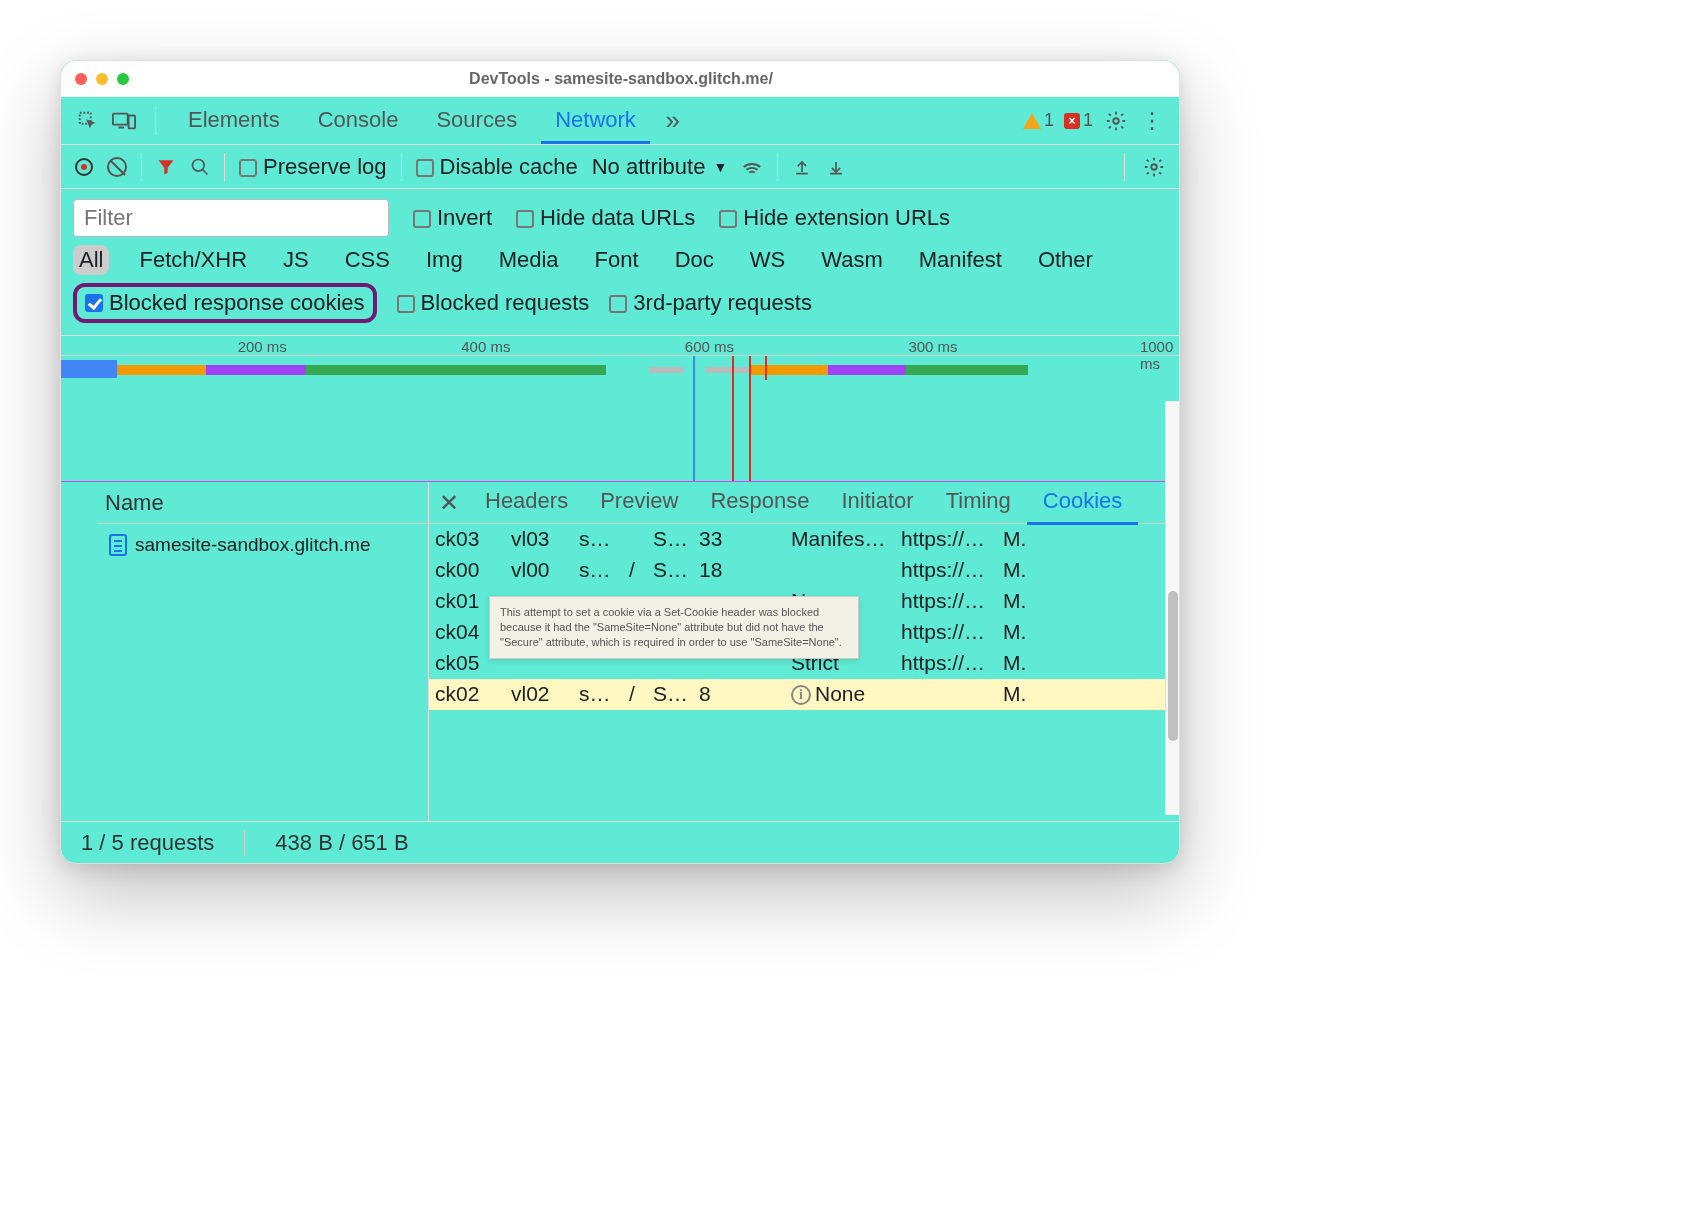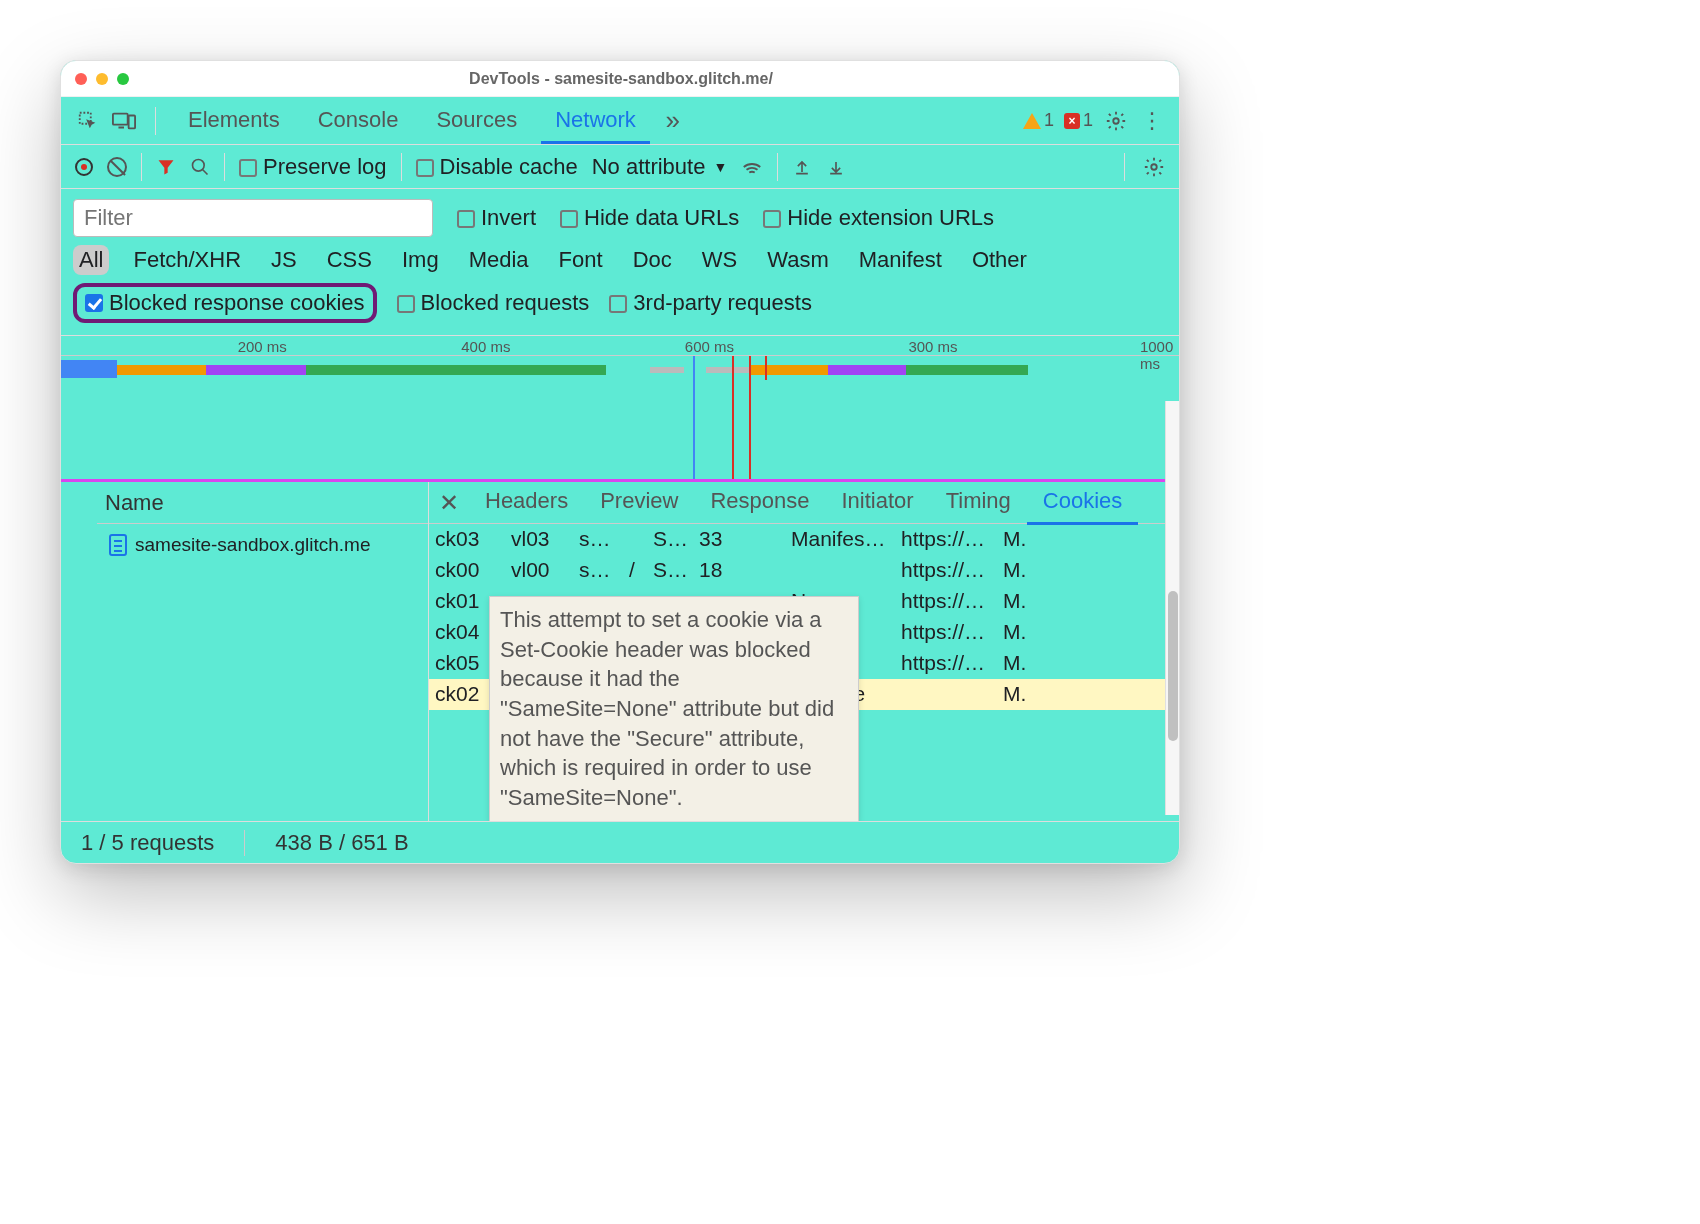--- a/index.html
+++ b/index.html
@@ -27,25 +27,25 @@
   .nope { width:20px;height:20px; border:2px solid #555; border-radius:50%; position:relative;}
   .nope::after{content:"";position:absolute;top:8px;left:-1px;width:20px;height:2px;background:#555;transform:rotate(45deg);}
   .funnel { color:#d93025; }
   .toolbar2 .sep { width:1px; height:28px; background:#ddd;}
   .cbx { width:18px; height:18px; border:2px solid #777; border-radius:3px; display:inline-block; vertical-align:middle; margin-right:6px;}
   .cbx.checked { background:#1a73e8; border-color:#1a73e8; position:relative;}
   .cbx.checked::after{content:"";position:absolute;left:4px;top:0px;width:5px;height:10px;border:solid #fff;border-width:0 3px 3px 0;transform:rotate(40deg);}
   .toolbar2 .r { margin-left:auto; display:flex; gap:18px; align-items:center;}
   .filterrow { border-bottom:1px solid #ddd; padding:6px 12px 8px; font-size:22px;}
   .filterrow .row { display:flex; align-items:center; gap:24px; padding:4px 0;}
-  .filterinput { width:360px; padding:5px 10px; font-size:22px; border:1px solid #bbb; border-radius:4px; color:#777;}
+  .filterinput { width:316px; padding:5px 10px; font-size:22px; border:1px solid #bbb; border-radius:4px; color:#777;}
   .chip { padding:2px 6px; border-radius:8px; cursor:pointer;}
   .chip.active { background:#ccc;}
   .annot { border:4px solid #701a75; border-radius:12px; padding:3px 8px; display:flex; align-items:center;}
-  .timeline { height:146px; border-bottom:3px solid #d946ef; position:relative; }
+  .timeline { height:146px; border-bottom:1px solid #d946ef; position:relative; }
   .ruler { height:20px; border-bottom:0.5px solid #ccc; position:relative; font-size:15px; color:#555;}
   .ruler span { position:absolute; top:2px; transform:translateX(-50%);}
   .ovbars { position:absolute; top:24px; left:0; right:6px; height:18px;}
   .bar { position:absolute; top:5px; height:10px;}
   .detailarea { position:absolute; top:20px; left:0; right:0; bottom:0;}
   .vline { position:absolute; top:0; bottom:0; width:2px;}
   .requestarea { flex:1; display:flex; min-height:0; border-top:none;margin-left:36px;}
   .leftpane { width:332px; border-right:1px solid #ddd; display:flex; flex-direction:column;}
   .rightpane { flex:1; display:flex; flex-direction:column; min-width:0;}
   .colhead { height:42px; border-bottom:1px solid #ccc; display:flex; align-items:center; font-size:22px; color:#333; padding:0 8px;}
@@ -56,21 +56,21 @@
   .reqlist { flex:1; padding:6px 8px;}
   .reqitem { display:flex; align-items:center; gap:8px; padding:4px 4px; font-size:19px;}
   .docicon { width:18px; height:22px; border:2px solid #1a73e8; border-radius:3px; position:relative;}
   .docicon::before, .docicon::after { content:""; position:absolute; left:3px; right:3px; height:2px; background:#1a73e8;}
   .docicon::before{top:4px;} .docicon::after{top:9px; box-shadow:0 5px 0 #1a73e8;}
   .ctable { flex:1; overflow:hidden; position:relative; padding-top: 0;}
   .crow { display:flex; border-bottom:1px solid transparent; font-size:21px; padding:3px 0;}
   .crow.hl { background:#fff7c2;}
   .crow > div { padding:0 6px; white-space:nowrap; overflow:hidden; text-overflow:ellipsis;}
   .c1{width:76px;} .c2{width:68px;} .c3{width:50px;} .c4{width:24px;} .c5{width:46px;} .c6{width:52px;} .c7{width:40px;} .c8{width:110px;} .c9{width:102px;} .c10{width:42px;}
-  .tooltip { position:absolute; top:72px; left:60px; width:370px; background:#f3f0e6; border:1px solid #ccc; padding:8px 10px; font-size:22px; color:#555; line-height:1.35; z-index:5; box-shadow:0 2px 6px rgba(0,0,0,0.12);}
+  .tooltip { position:absolute; top:72px; left:60px; width:370px; background:#f3f0e6; border:1px solid #ccc; padding:8px 10px; font-size:11px; color:#555; line-height:1.35; z-index:5; box-shadow:0 2px 6px rgba(0,0,0,0.12);}
   .statusbar { height:42px; border-top:1px solid #ddd; display:flex; align-items:center; font-size:22px; padding:0 20px; gap:30px; color:#333;}
   .statusbar .sep{width:1px;height:26px;background:#ccc;}
   svg { display:block;}
   .infoicon { display:inline-flex; width:20px;height:20px; border:2px solid #888; border-radius:50%; align-items:center; justify-content:center; font-size:14px; color:#888; font-weight:bold; font-style:normal; font-family:serif; margin-right:4px; vertical-align:middle;}
   .scrolltrack { position:absolute; right:0; top:340px; bottom:48px; width:14px; background:#f6f6f6; border-left:1px solid #e0e0e0;}
   .scrollthumb { position:absolute; left:2px; width:10px; top:190px; height:150px; background:#c0c0c0; border-radius:5px;}
 </style>
 </head>
 <body>
 
@@ -178,21 +178,21 @@
       </div>
     </div>
 
     <div class="filterrow">
       <div class="row">
         <input class="filterinput" placeholder="Filter" style="">
         <label><span class="cbx"></span><span>Invert</span></label>
         <label><span class="cbx"></span><span>Hide data URLs</span></label>
         <label><span class="cbx"></span><span>Hide extension URLs</span></label>
       </div>
-      <div class="row" style="gap:18px;">
+      <div class="row" style="">
         <span class="chip active">All</span>
         <span class="chip">Fetch/XHR</span>
         <span class="chip">JS</span>
         <span class="chip">CSS</span>
         <span class="chip">Img</span>
         <span class="chip">Media</span>
         <span class="chip">Font</span>
         <span class="chip">Doc</span>
         <span class="chip">WS</span>
         <span class="chip">Wasm</span>

